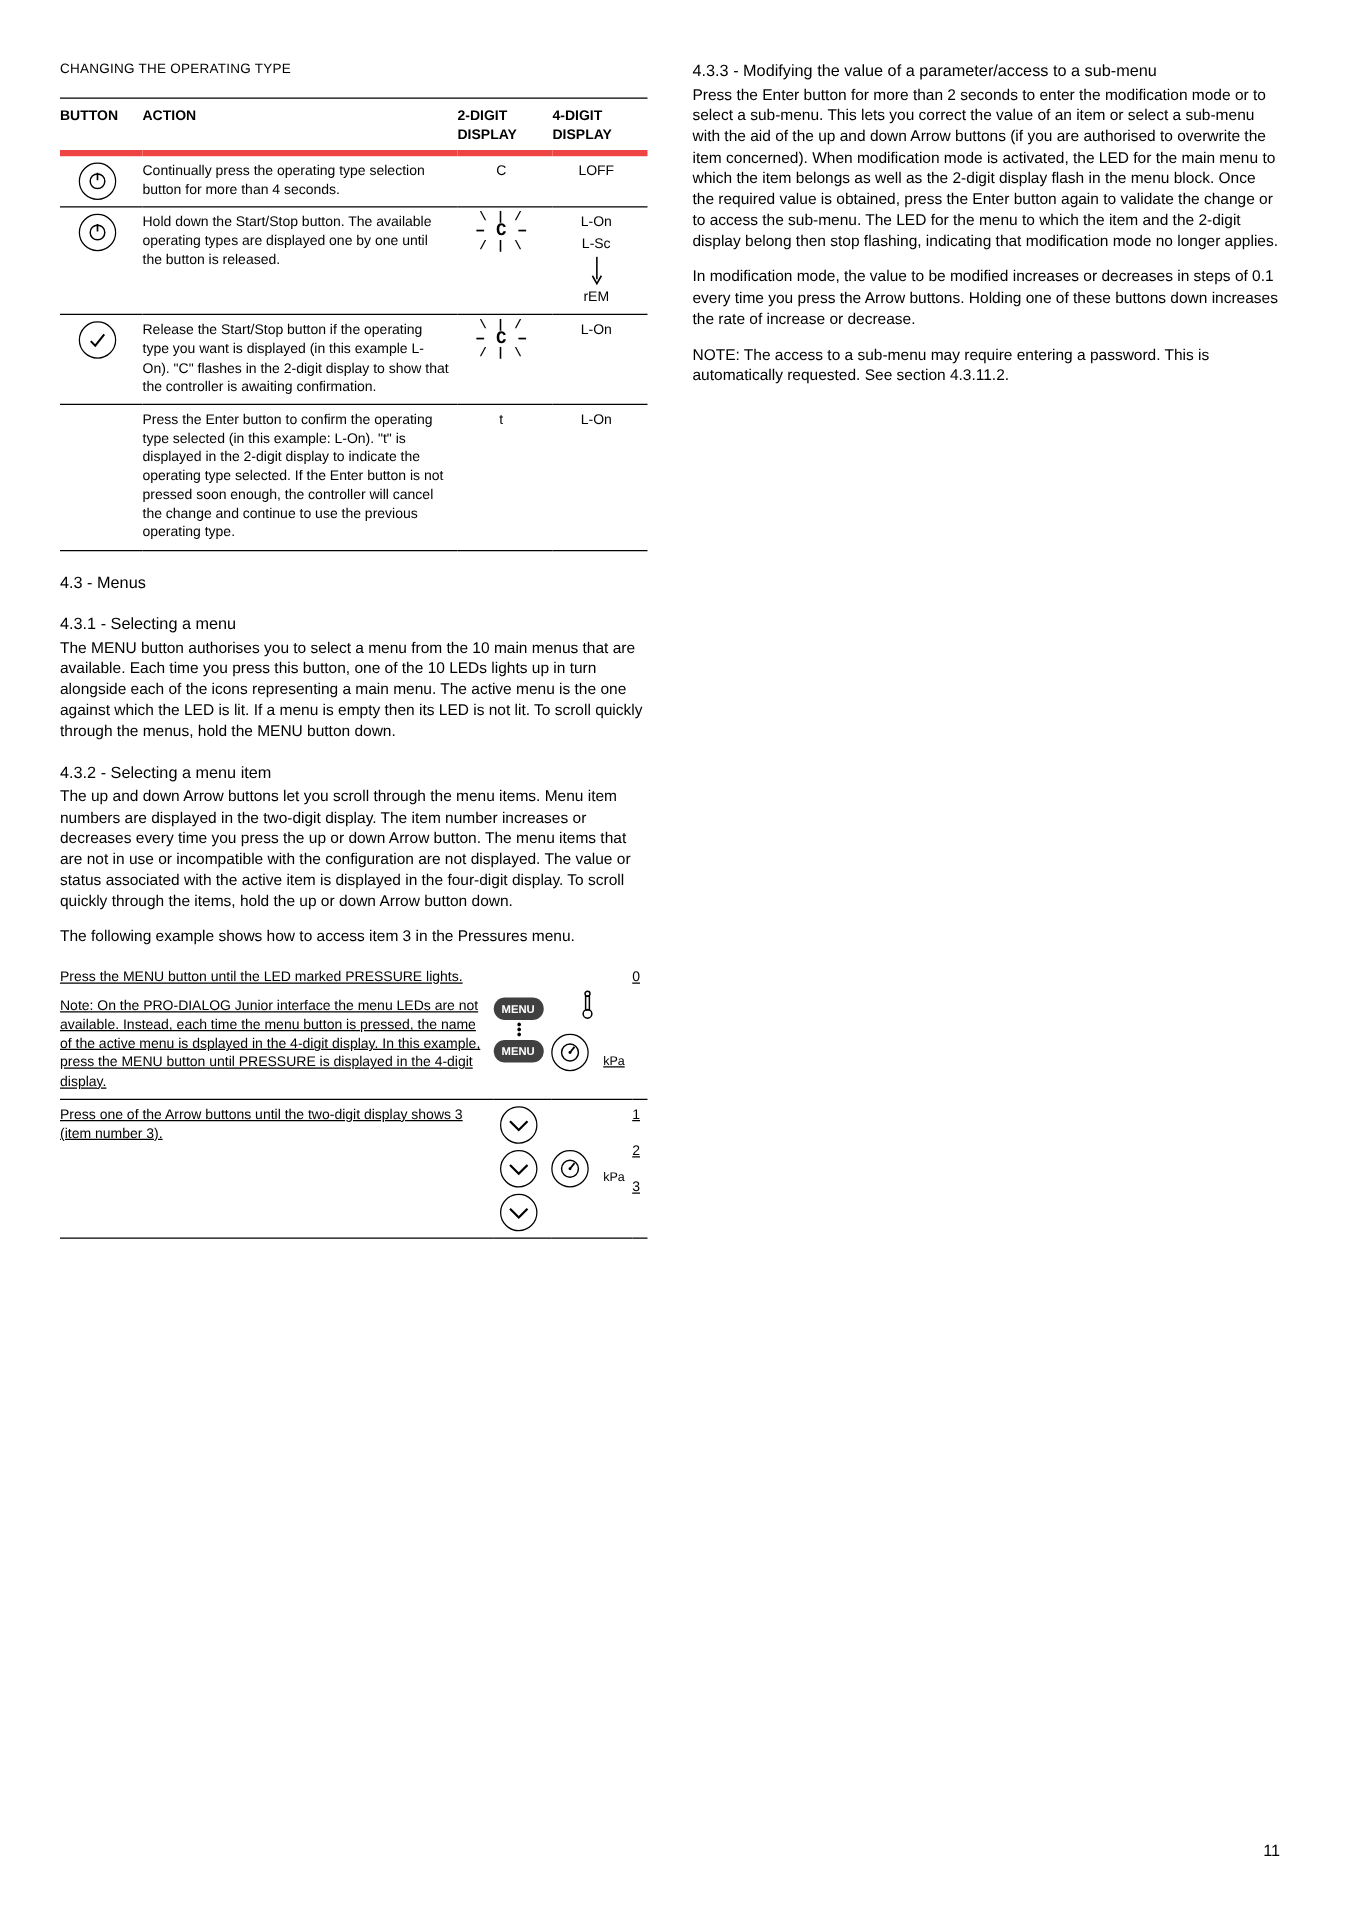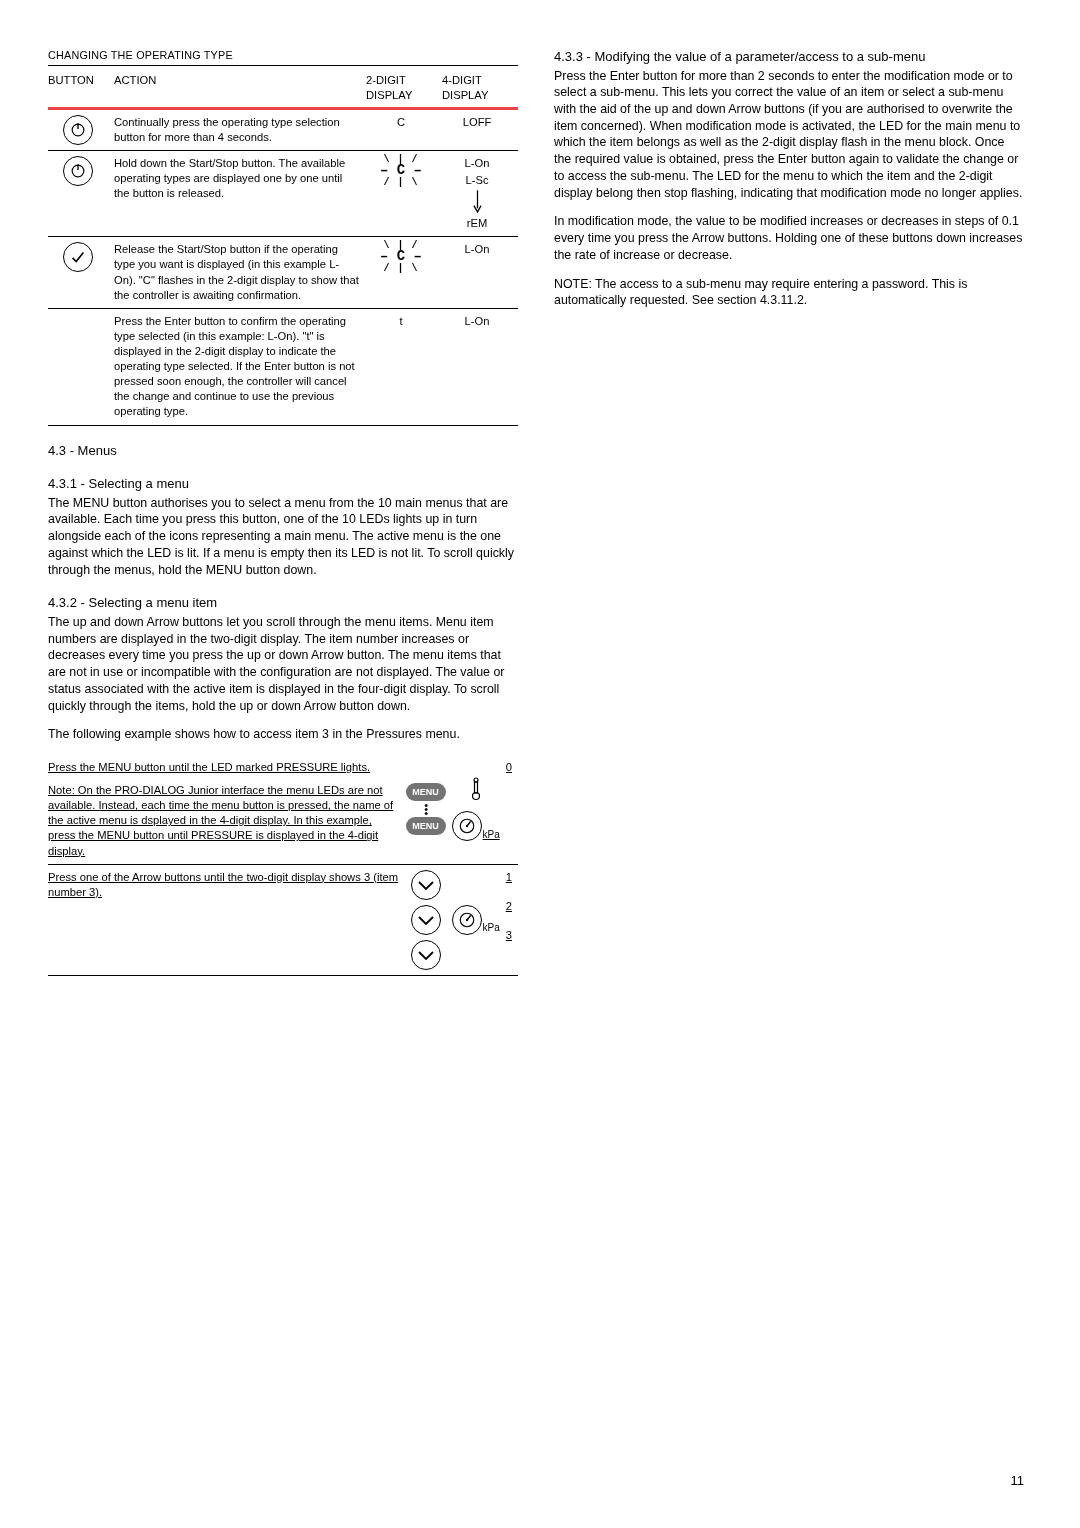--- a/index.html
+++ b/index.html
@@ -17,74 +17,74 @@
   .cols {
     display: flex;
     gap: 36px;
   }
   .col-l { flex: 1; }
   .col-r { flex: 1; }
   .tbl-title {
     font-size: 10.8px;
     letter-spacing: .2px;
     border-bottom: 1px solid #000;
-    padding-bottom: 2px;
+    padding-bottom: 15px;
     margin-bottom: 2px;
   }
   table.t1, table.t2 {
     width: 100%;
     border-collapse: collapse;
     font-size: 11.2px;
   }
   table.t1 th, table.t1 td,
   table.t2 th, table.t2 td {
     text-align: left;
     vertical-align: top;
     padding: 5px 6px 5px 0;
   }
   table.t1 tr.head th {
-    font-weight: normal;
-    border-bottom: 3px solid #ef4444;
+    font-weight: bold;
+    border-bottom: 5px solid #ef4444;
     padding-bottom: 4px;
   }
   table.t1 tr.row td { border-bottom: .5px solid #000; }
   table.t2 tr.head th {
     font-weight: normal;
     border-bottom: 1px solid #000;
     padding-bottom: 3px;
   }
   table.t2 tr.row td { border-bottom: .5px solid #000; text-decoration: underline; }
   .btn-col { width: 60px; }
   .disp-col { width: 70px; text-align: center; }
   .icon-round {
     width: 28px; height: 28px; border: 1.5px solid #000; border-radius: 50%;
     display: inline-flex; align-items: center; justify-content: center;
     position: relative;
   }
   .icon-round svg { width:18px; height:18px; }
   .icon-menu-box {
-    width: 40px; height: 18px; background:#737373; color:#fff;
+    width: 40px; height: 18px; background:#404040; color:#fff;
     display:inline-flex; align-items:center; justify-content:center;
     border-radius: 9px; font-size:9px; font-weight:bold;
   }
   .icon-menu-stack { display:inline-flex; flex-direction:column; align-items:center; gap:2px; }
   .dots3 { font-size:11px; letter-spacing: -1.5px; line-height:4px;}
   .seven-c {
     font-family: "Courier New", monospace;
     font-weight: bold;
     display:inline-block;
     text-align:center;
   }
   .dashes { font-size: 10px; letter-spacing:1px; display:block; line-height:8px;}
   .ctxt { font-size: 14px; font-weight:bold; line-height:12px;}
   .arrow-down-svg { width:9px; height:24px;}
   .h-sec { font-size: 13px; margin-top: 16px; margin-bottom: 2px;}
   p.flow { margin: 2px 0 12px 0; }
   .pg-num { position: absolute; bottom: 38px; right: 56px; font-size: 13px;}
-  .kpa-wrap { display:inline-flex; align-items:flex-end; gap:1px;}
+  .kpa-wrap { display:inline-flex; align-items:flex-end; gap:12px;}
   .gauge { width:28px; height:28px; border:1.5px solid #000; border-radius:50%; display:inline-flex;align-items:center;justify-content:center;}
   .gauge svg{width:18px;height:18px;}
   .therm { display:inline-block; }
   .therm svg{width:12px;height:24px;}
   .arrowbtn-svg{width:17px;height:11px;}
   .stack-v { display:flex; flex-direction:column; align-items:center; gap:2px;}
   table.t2 td.center { text-align:center; vertical-align:middle;}
   table.t1 td.center { text-align:center; }
 </style>
 </head>

